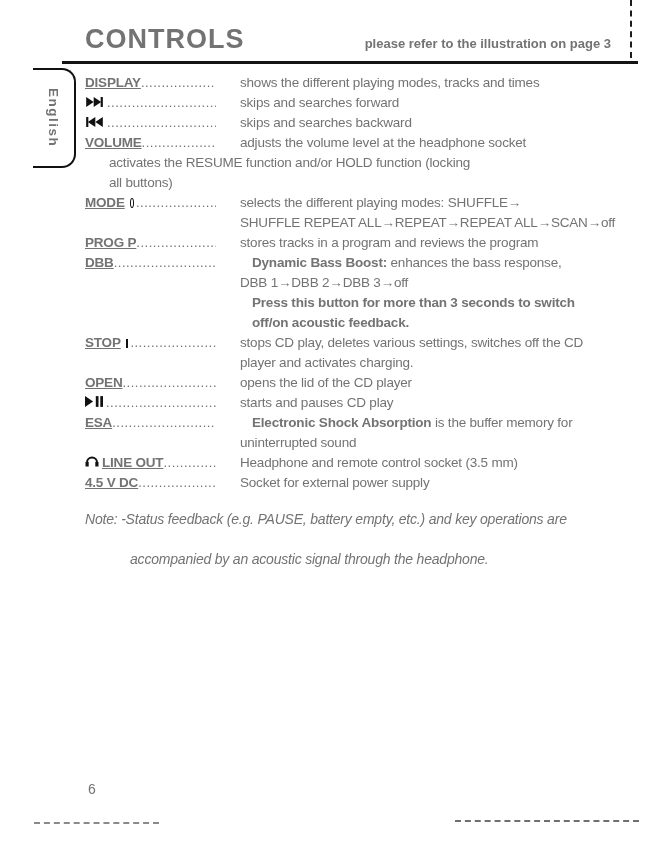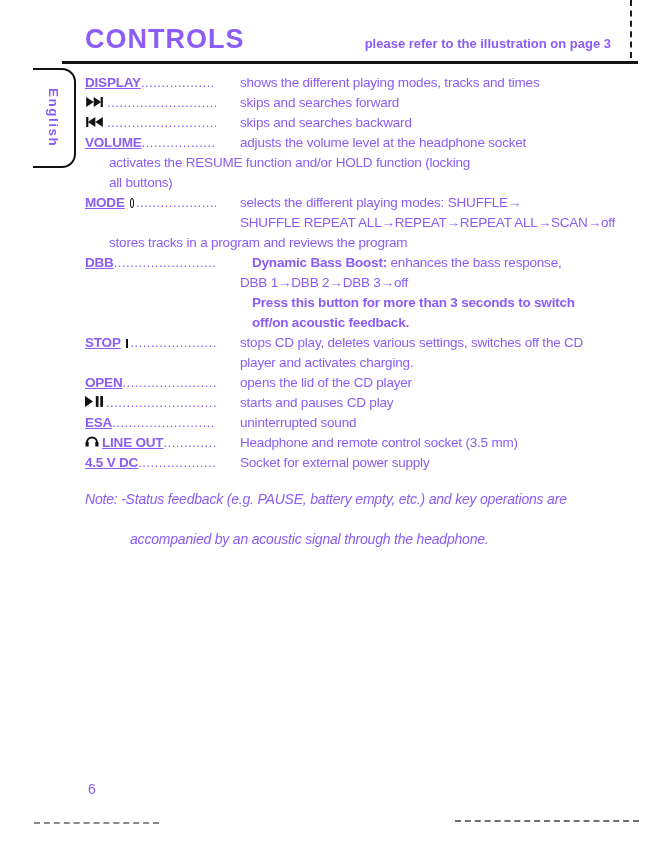--- a/index.html
+++ b/index.html
@@ -3,21 +3,21 @@
 <meta charset="utf-8">
 <style>
   * { margin:0; padding:0; box-sizing:border-box; }
   html,body { background:#e8e8e8; }
   body { font-family:"Liberation Sans", sans-serif; }
   .page {
     position:relative;
     width:645px; height:854px;
     margin:0 auto;
     background:#ffffff;
-    color:#8b5cf6;
+    color:#737373;
     overflow:hidden;
   }
 
   
   .edge-line-right {
     position:absolute; top:0; right:13px; height:58px; width:0;
     border-left:2px dashed #1c1c1c;
   }
 
   
@@ -177,20 +177,24 @@
         <span class="circle-icn"></span>
         <span class="leader"></span>
       </div>
       <div class="def">
         <div class="line">selects the different playing modes: SHUFFLE→</div>
         <div class="line">SHUFFLE REPEAT ALL→REPEAT→REPEAT ALL→SCAN→off</div>
       </div>
     </div>
 
     <div class="row">
+      <div class="term">
+        <span class="lbl">PROG P</span>
+        <span class="leader"></span>
+      </div>
       <div class="def">
         <div class="line">stores tracks in a program and reviews the program</div>
       </div>
     </div>
 
     <div class="row">
       <div class="term">
         <span class="lbl">DBB</span>
         <span class="leader"></span>
       </div>
@@ -239,20 +243,21 @@
         <div class="line">starts and pauses CD play</div>
       </div>
     </div>
 
     <div class="row">
       <div class="term">
         <span class="lbl">ESA</span>
         <span class="leader"></span>
       </div>
       <div class="def">
+        <div class="line"><span class="b">Electronic Shock Absorption</span><span> is the buffer memory for</span></div>
         <div class="line">uninterrupted sound</div>
       </div>
     </div>
 
     <div class="row">
       <div class="term">
         <span class="icn">
           <svg width="14" height="12" viewBox="0 0 14 12">
               <path d="M2 11 V7.5 a5 5 0 0 1 10 0 V11" fill="none" stroke="#111" stroke-width="2"></path>
               <rect x="0.5" y="7" width="3.2" height="4.5" fill="#111"></rect>

